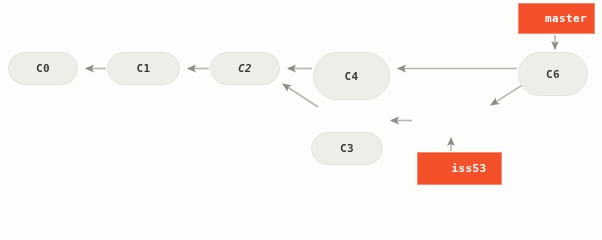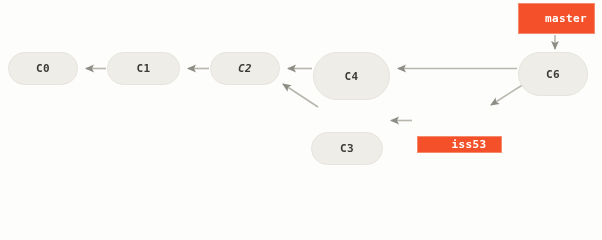--- a/index.html
+++ b/index.html
@@ -123,17 +123,17 @@
 
 
   <div class="commit-node" style="left:518px; top:52px; width:70px; height:44px;">
     <span class="commit-label">C6</span>
   </div>
 
   <div class="branch-box" style="left:518px; top:3px; width:77px; height:31px;">
     <span class="branch-label">master</span>
   </div>
 
-  <div class="branch-box" style="left:417px; top:136px; width:85px; height:17px;">
+  <div class="branch-box" style="left:417px; top:152px; width:85px; height:33px;">
     <span class="branch-label">iss53</span>
   </div>
 
 </div>
 
 </body></html>

